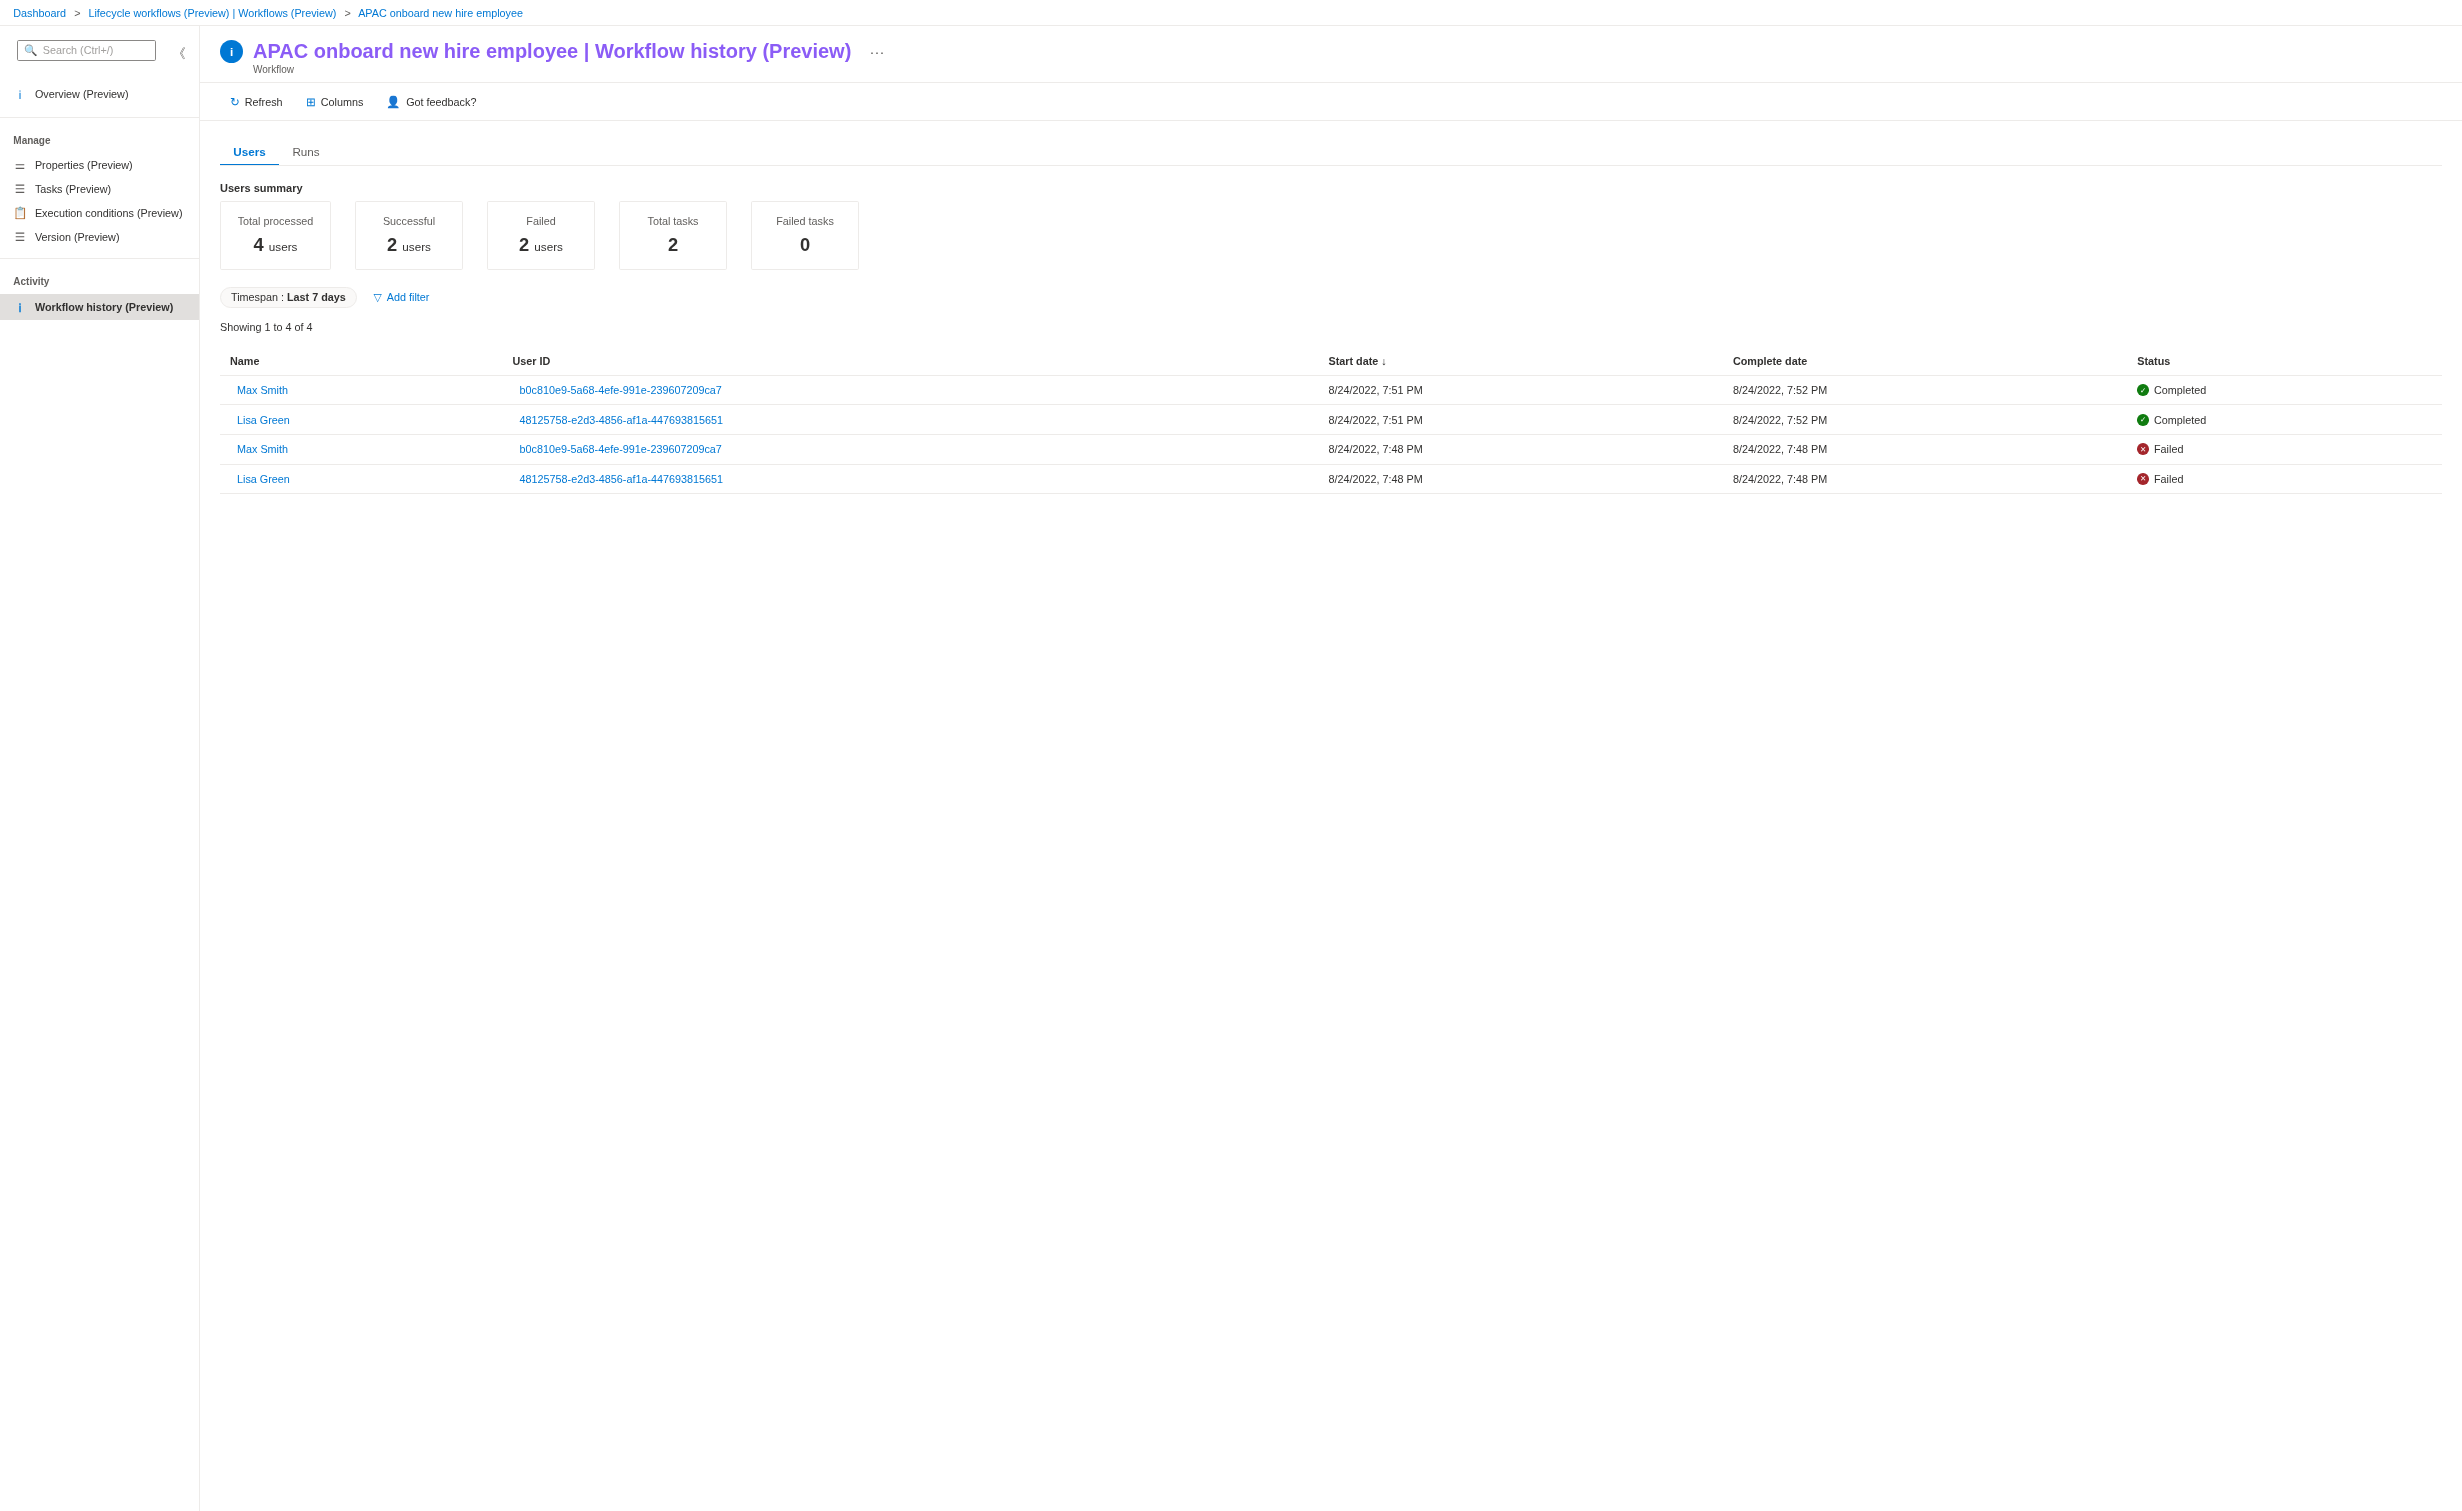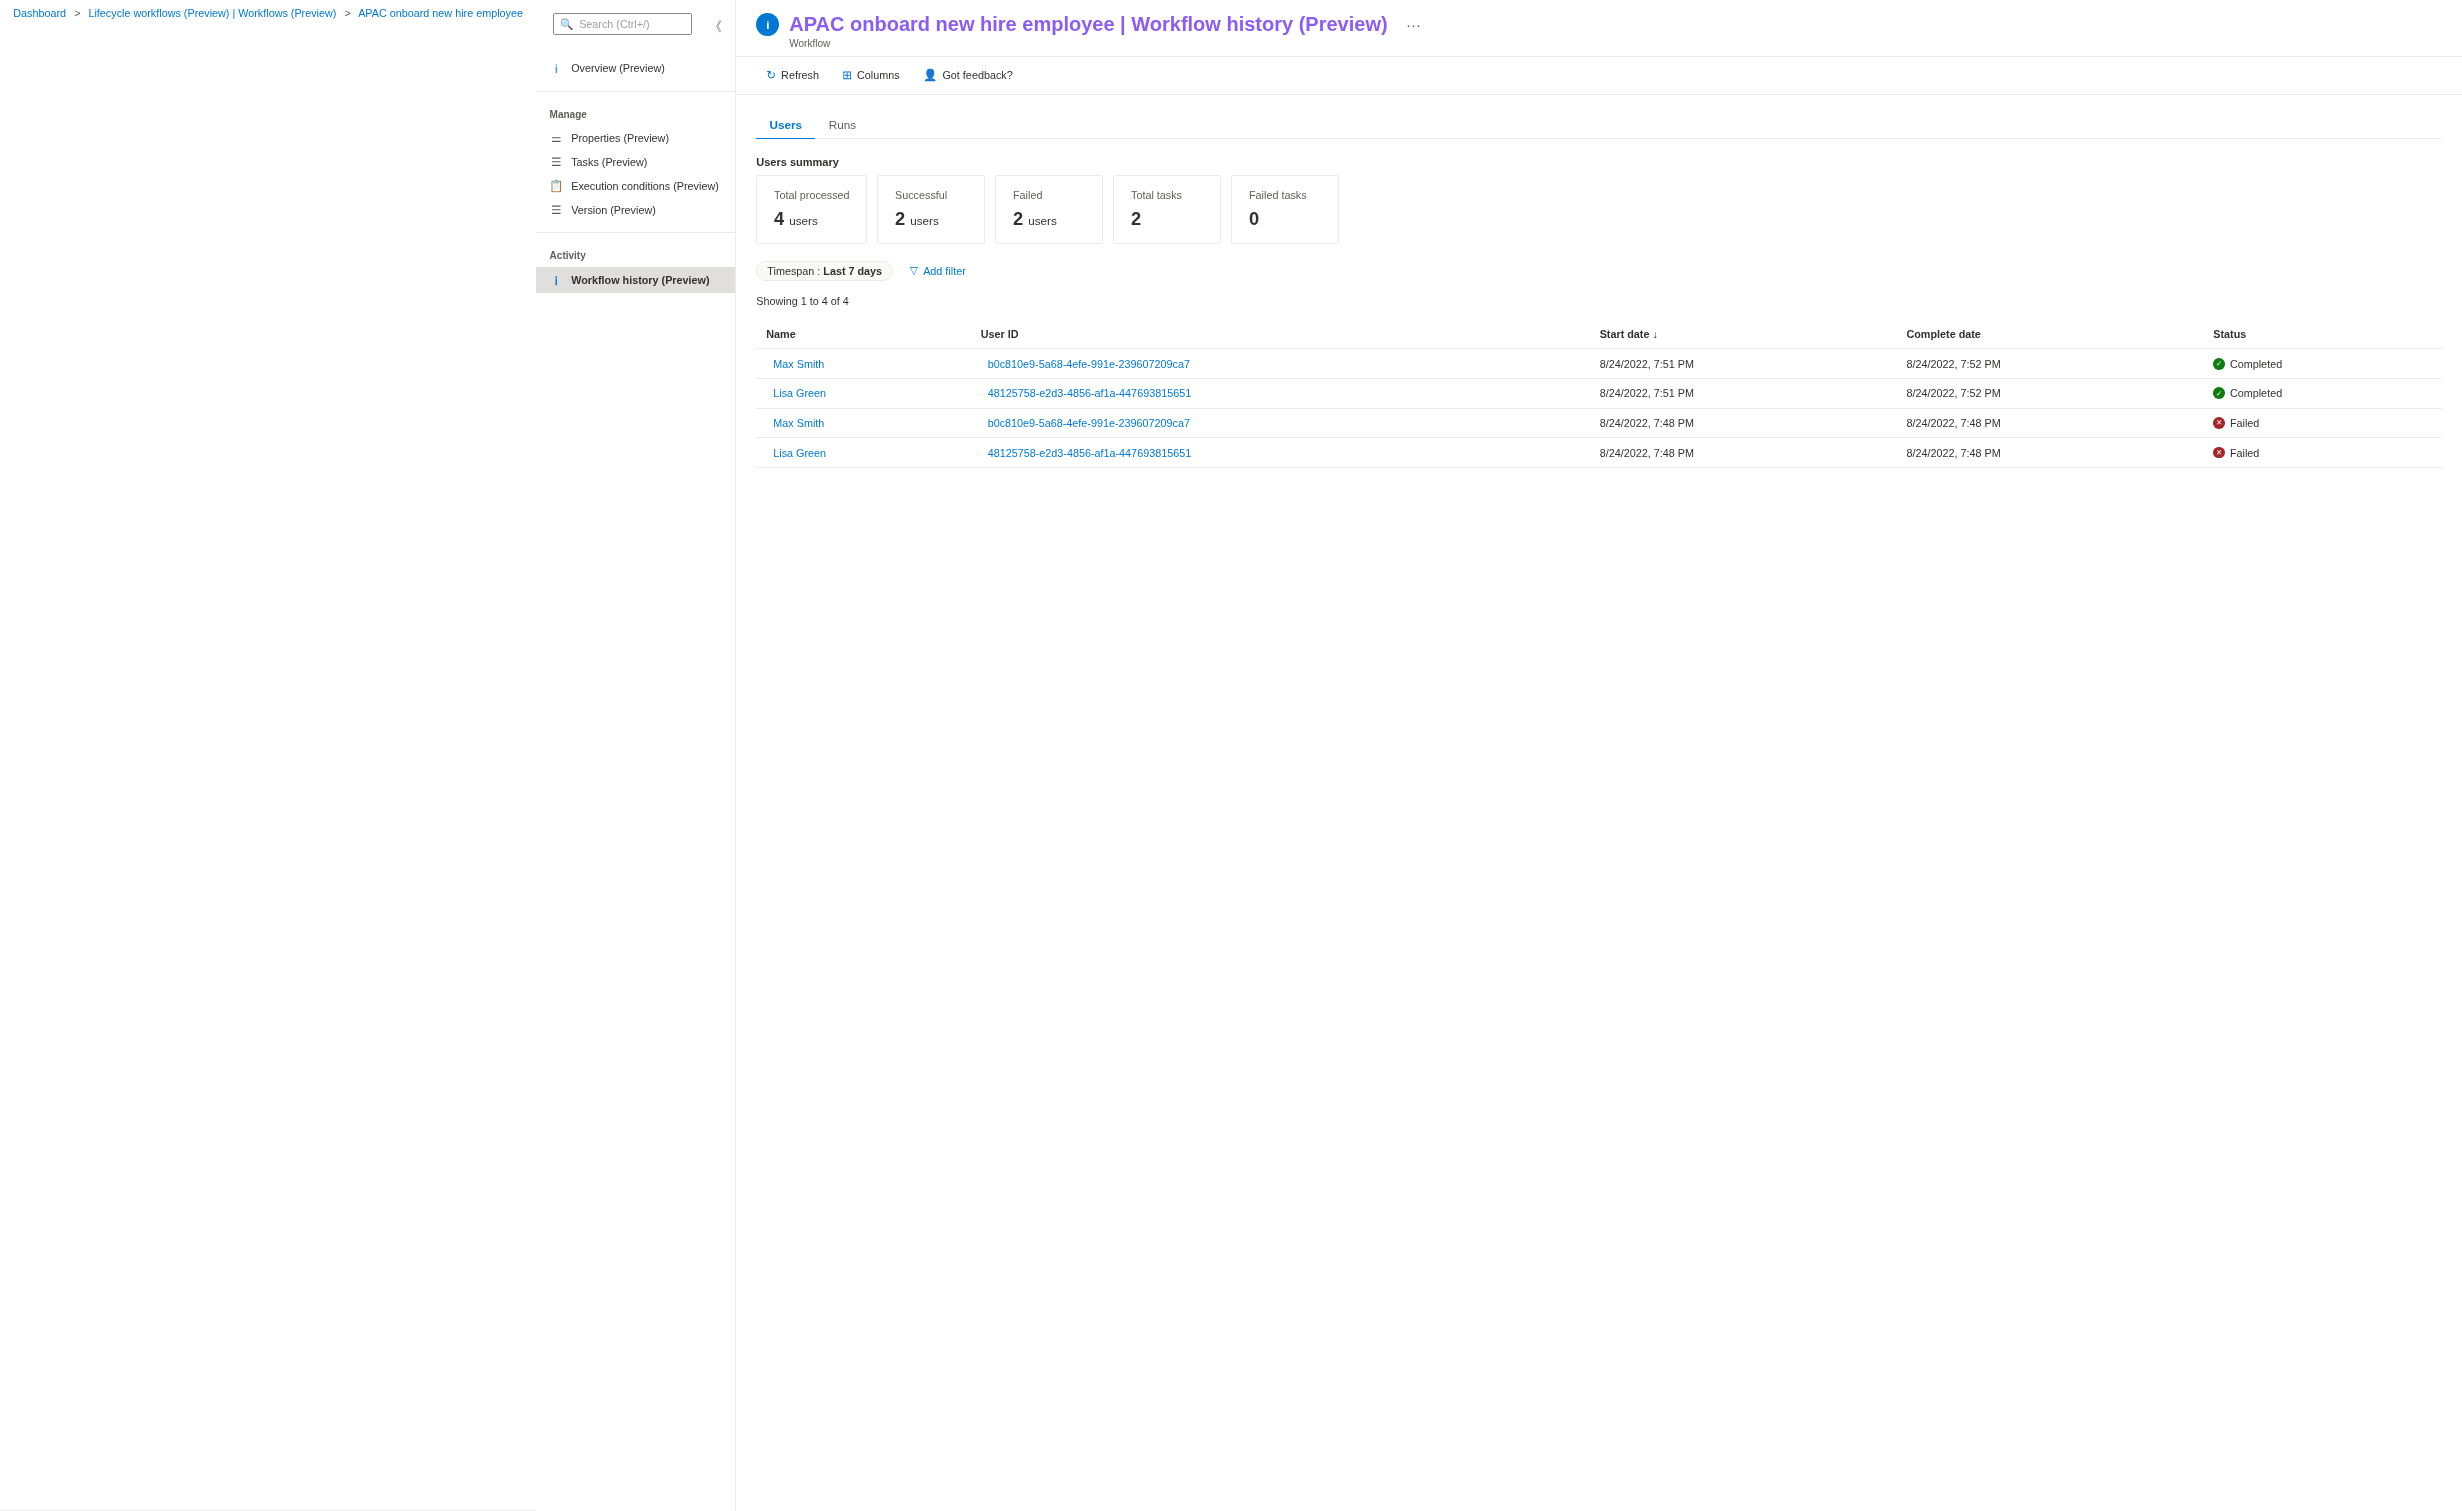--- a/index.html
+++ b/index.html
@@ -1,19 +1,19 @@
 <!DOCTYPE html>
 <html style="font-size:13.3px"><head>
   <meta charset="utf-8">
   <style>
     * { box-sizing: border-box; margin: 0; padding: 0; }
     body { font-family: 'Segoe UI', Arial, sans-serif; font-size: 11.7px; color: #323130; background: #fff; }
 
     
-    .app { display: flex; flex-direction: row; height: 100vh; }
+    .app { display: flex; flex-direction: column; height: 100vh; }
     .breadcrumb-bar { padding: 6.7px 13.3px; font-size: 10.8px; color: #0078d4; border-bottom: 0.8px solid #edebe9; }
     .breadcrumb-bar span { color: #605e5c; margin: 0 5px; }
     .breadcrumb-bar a { color: #0078d4; text-decoration: none; cursor: pointer; }
 
     .main-layout { display: flex; flex: 1; overflow: hidden; }
 
     
     .sidebar { width: 200px; border-right: 0.8px solid #edebe9; display: flex; flex-direction: column; padding: 6.7px 0; flex-shrink: 0; }
     .search-box { margin: 3.3px 10px 10px 10px; display: flex; align-items: center; border: 0.8px solid #8a8886; border-radius: 1.7px; padding: 3.3px 6.7px; gap: 5px; }
     .search-box input { border: none; outline: none; font-size: 10.8px; width: 100%; color: #323130; }
@@ -50,21 +50,21 @@
     
     .tabs { display: flex; gap: 0; margin-bottom: 16.7px; border-bottom: 0.8px solid #edebe9; }
     .tab { padding: 6.7px 13.3px; cursor: pointer; font-size: 11.7px; color: #605e5c; border-bottom: 1.7px solid transparent; margin-bottom: -0.8px; }
     .tab.active { color: #0078d4; border-bottom: 1.7px solid #0078d4; font-weight: 600; }
 
     
     .section-title { font-size: 11px; font-weight: 600; margin-bottom: 6.7px; }
     .section-desc { font-size: 10.8px; color: #605e5c; margin-bottom: 16.7px; }
 
     
-    .summary-cards { display: flex; gap: 10px; margin-bottom: 16.7px; flex-wrap: wrap; }
+    .summary-cards { display: flex; gap: 24px; margin-bottom: 16.7px; flex-wrap: wrap; text-align: center; }
     .summary-card { border: 0.8px solid #edebe9; border-radius: 1.7px; padding: 13.3px 16.7px; min-width: 108px; }
     .card-label { font-size: 10.8px; color: #605e5c; margin-bottom: 6.7px; }
     .card-value { font-size: 18.3px; font-weight: 600; color: #323130; }
     .card-unit { font-size: 11.7px; font-weight: 400; color: #323130; }
 
     
     .filters { display: flex; align-items: center; gap: 6.7px; margin-bottom: 13.3px; }
     .timespan-badge { border: 0.8px solid #edebe9; border-radius: 11.7px; padding: 3.3px 10px; font-size: 10.8px; background: #faf9f8; cursor: pointer; }
     .timespan-badge b { color: #323130; }
     .filter-btn { display: flex; align-items: center; gap: 5px; padding: 3.3px 10px; background: none; border: none; cursor: pointer; font-size: 10.8px; color: #0078d4; }

